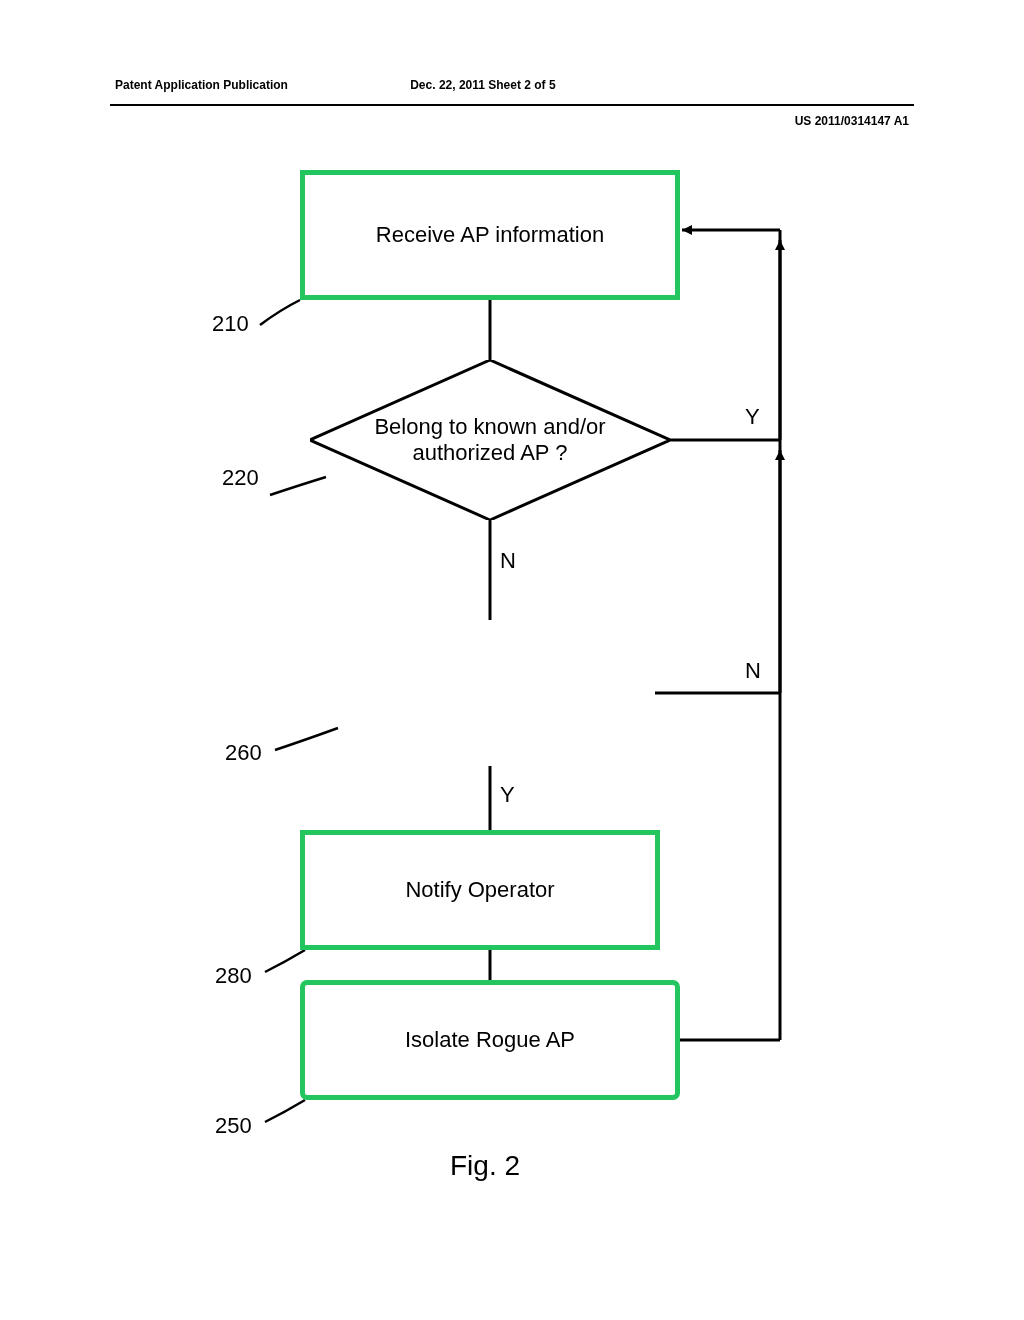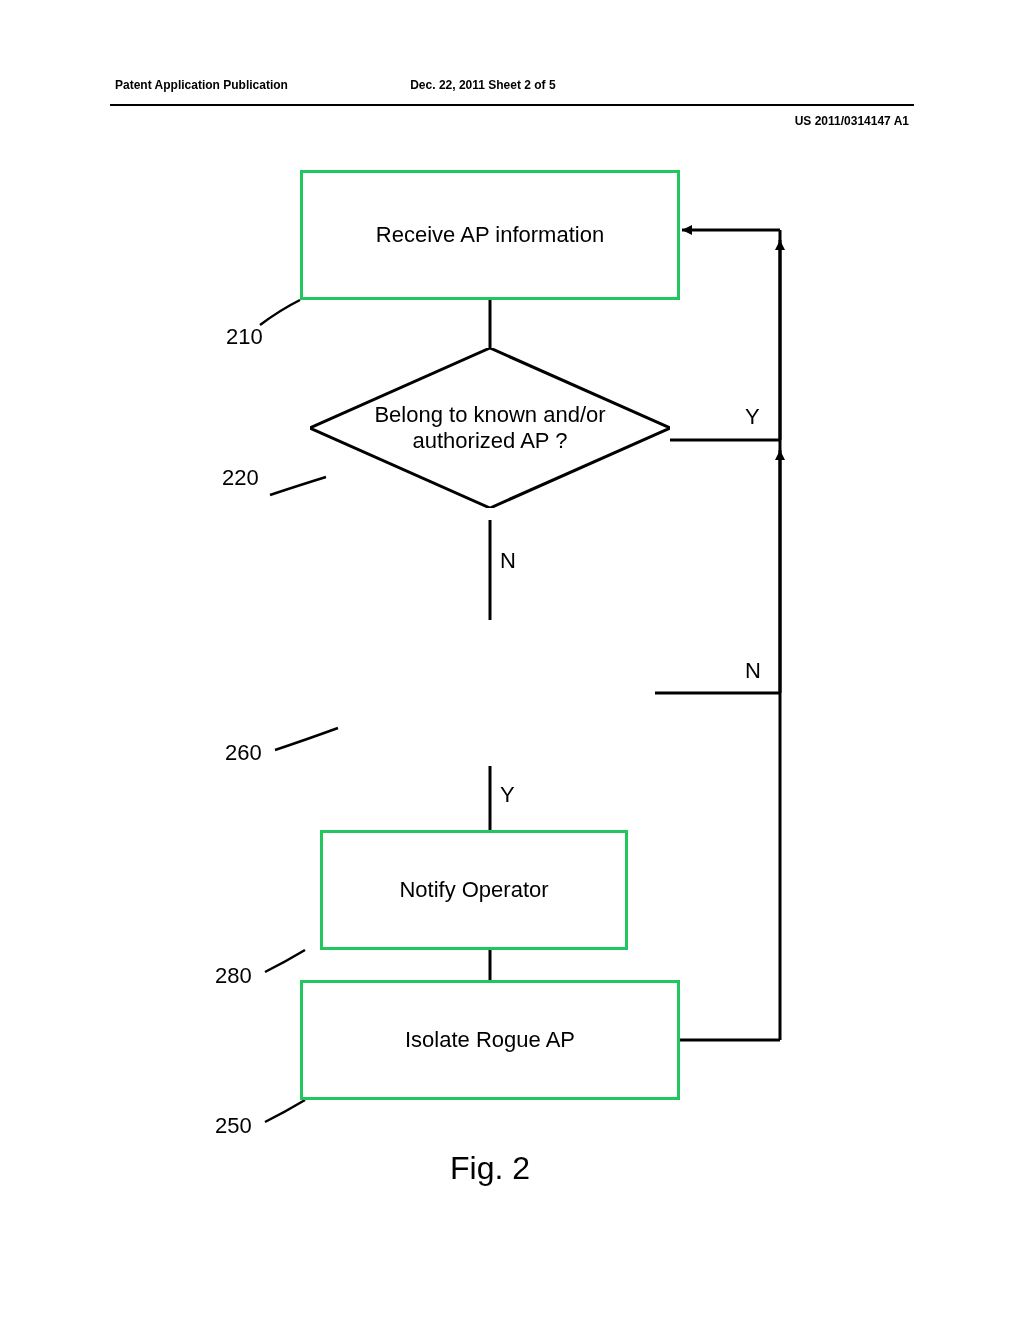--- a/index.html
+++ b/index.html
@@ -34,21 +34,21 @@
   .canvas {
     position: absolute;
     top: 150px;
     left: 0;
     width: 1024px;
     height: 1050px;
   }
 
   .box {
     position: absolute;
-    border: 3px solid #22c55e;
+    border: 5px solid #22c55e;
     background: #fff;
     display: flex;
     align-items: center;
     justify-content: center;
     text-align: center;
     font-size: 22px;
     padding: 8px;
   }
 
   .diamond-wrap {
@@ -75,21 +75,21 @@
     position: absolute;
     font-size: 22px;
   }
   .edgelabel {
     position: absolute;
     font-size: 22px;
   }
 
   .figcap {
     position: absolute;
-    font-size: 32px;
+    font-size: 28px;
     font-family: Arial, sans-serif;
   }
 
   svg.conn {
     position: absolute;
     top: 0; left: 0;
     width: 1024px;
     height: 1050px;
     pointer-events: none;
   }
@@ -138,41 +138,41 @@
     <path d="M338,578 Q305,590 275,600" stroke="#000" stroke-width="2.5" fill="none"></path>
 
     <path d="M305,800 Q285,812 265,822" stroke="#000" stroke-width="2.5" fill="none"></path>
 
     <path d="M305,950 Q285,962 265,972" stroke="#000" stroke-width="2.5" fill="none"></path>
   </svg>
 
   <div class="box" style="left:300px; top:20px; width:380px; height:130px;">
     <span>Receive AP information</span>
   </div>
-  <div class="reflabel" style="left:212px; top:174px;margin-left:14px;">210</div>
+  <div class="reflabel" style="left:212px; top:161px;">210</div>
 
-  <div class="diamond-wrap" style="left:310px; top:198px; width:360px; height:160px;text-decoration:underline;">
+  <div class="diamond-wrap" style="left:310px; top:210px; width:360px; height:160px;text-decoration:underline;">
     <svg class="diamond" viewBox="0 0 360 160" preserveAspectRatio="none">
       <polygon points="180,0 360,80 180,160 0,80" fill="#fff" stroke="#000" stroke-width="3"></polygon>
     </svg>
     <div class="diamond-label">Belong to known and/or authorized AP ?</div>
   </div>
   <div class="reflabel" style="left:222px; top:315px;">220</div>
   <div class="edgelabel" style="left:745px; top:254px;">Y</div>
   <div class="edgelabel" style="left:500px; top:398px;">N</div>
 
   <div class="reflabel" style="left:225px; top:590px;">260</div>
   <div class="edgelabel" style="left:745px; top:508px;">N</div>
   <div class="edgelabel" style="left:500px; top:632px;">Y</div>
 
-  <div class="box" style="left:300px; top:680px; width:308px; height:120px;margin-left:20px;">
+  <div class="box" style="left:300px; top:680px; width:360px; height:120px;">
     <span>Notify Operator</span>
   </div>
   <div class="reflabel" style="left:215px; top:813px;">280</div>
 
-  <div class="box" style="left:300px; top:830px; width:380px; height:120px;">
+  <div class="box" style="left:300px; top:830px; width:380px; height:120px;border-radius:7px;">
     <span>Isolate Rogue AP</span>
   </div>
   <div class="reflabel" style="left:215px; top:963px;">250</div>
 
   <div class="figcap" style="left:450px; top:1000px;">Fig. 2</div>
 
 </div>
 
 </body></html>

